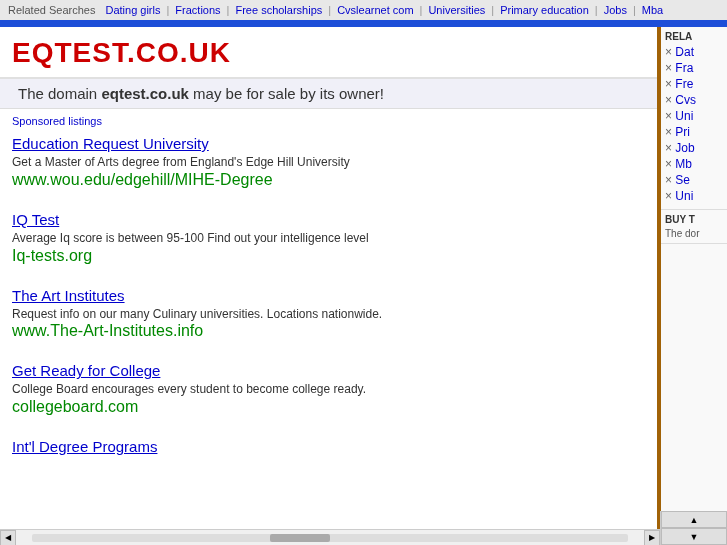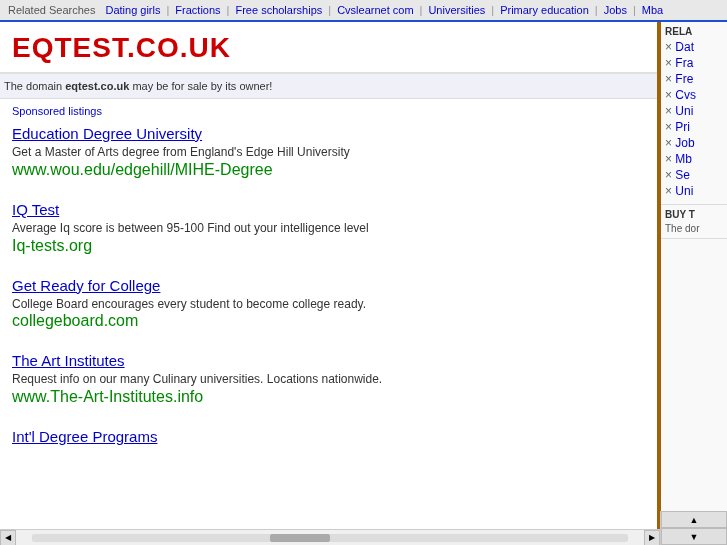--- a/index.html
+++ b/index.html
@@ -9,21 +9,21 @@
       background: #fff;
       width: 727px;
       height: 545px;
       overflow: hidden;
       position: relative;
     }
 
     
     #related-bar {
       background: #e8e8e8;
-      border-bottom: 2px solid #1d4ed8;
+      border-bottom: 7px solid #1d4ed8;
       padding: 4px 8px;
       font-size: 11px;
       color: #333;
       display: flex;
       flex-wrap: nowrap;
       align-items: center;
       white-space: nowrap;
       overflow: hidden;
     }
     .related-label {
@@ -65,22 +65,22 @@
       font-size: 28px;
       font-weight: bold;
       color: #cc0000;
       letter-spacing: 1px;
     }
 
     
     #domain-notice {
       background: #f0f0f8;
       border-bottom: 1px solid #ddd;
-      padding: 6px 4px;
-      font-size: 11px;
+      padding: 6px 18px;
+      font-size: 15px;
       color: #333;
     }
     #domain-notice b {
       font-weight: bold;
     }
 
     
     #sponsored-section {
       padding: 6px 12px 0 12px;
     }
@@ -260,41 +260,41 @@
     </div>
 
     <div id="domain-notice">
       <span>The domain <b>eqtest.co.uk</b> may be for sale by its owner!</span>
     </div>
 
     <div id="sponsored-section">
       <span class="sponsored-label">Sponsored listings</span>
 
       <div class="ad-listing">
-        <a class="ad-title" href="#">Education Degree University</a>
+        <a class="ad-title" href="#">Education Request University</a>
         <span class="ad-desc">Get a Master of Arts degree from England's Edge Hill University</span>
         <a class="ad-url" href="#">www.wou.edu/edgehill/MIHE-Degree</a>
       </div>
 
       <div class="ad-listing">
         <a class="ad-title" href="#">IQ Test</a>
         <span class="ad-desc">Average Iq score is between 95-100 Find out your intelligence level</span>
         <a class="ad-url" href="#">Iq-tests.org</a>
       </div>
 
       <div class="ad-listing">
+        <a class="ad-title" href="#">The Art Institutes</a>
+        <span class="ad-desc">Request info on our many Culinary universities. Locations nationwide.</span>
+        <a class="ad-url" href="#">www.The-Art-Institutes.info</a>
+      </div>
+
+      <div class="ad-listing">
         <a class="ad-title" href="#">Get Ready for College</a>
         <span class="ad-desc">College Board encourages every student to become college ready.</span>
         <a class="ad-url" href="#">collegeboard.com</a>
-      </div>
-
-      <div class="ad-listing">
-        <a class="ad-title" href="#">The Art Institutes</a>
-        <span class="ad-desc">Request info on our many Culinary universities. Locations nationwide.</span>
-        <a class="ad-url" href="#">www.The-Art-Institutes.info</a>
       </div>
 
       <div class="ad-listing">
         <a class="ad-title" href="#">Int'l Degree Programs</a>
       </div>
     </div>
   </div>
 
   <div id="right-sidebar">
     <div class="sidebar-section">

